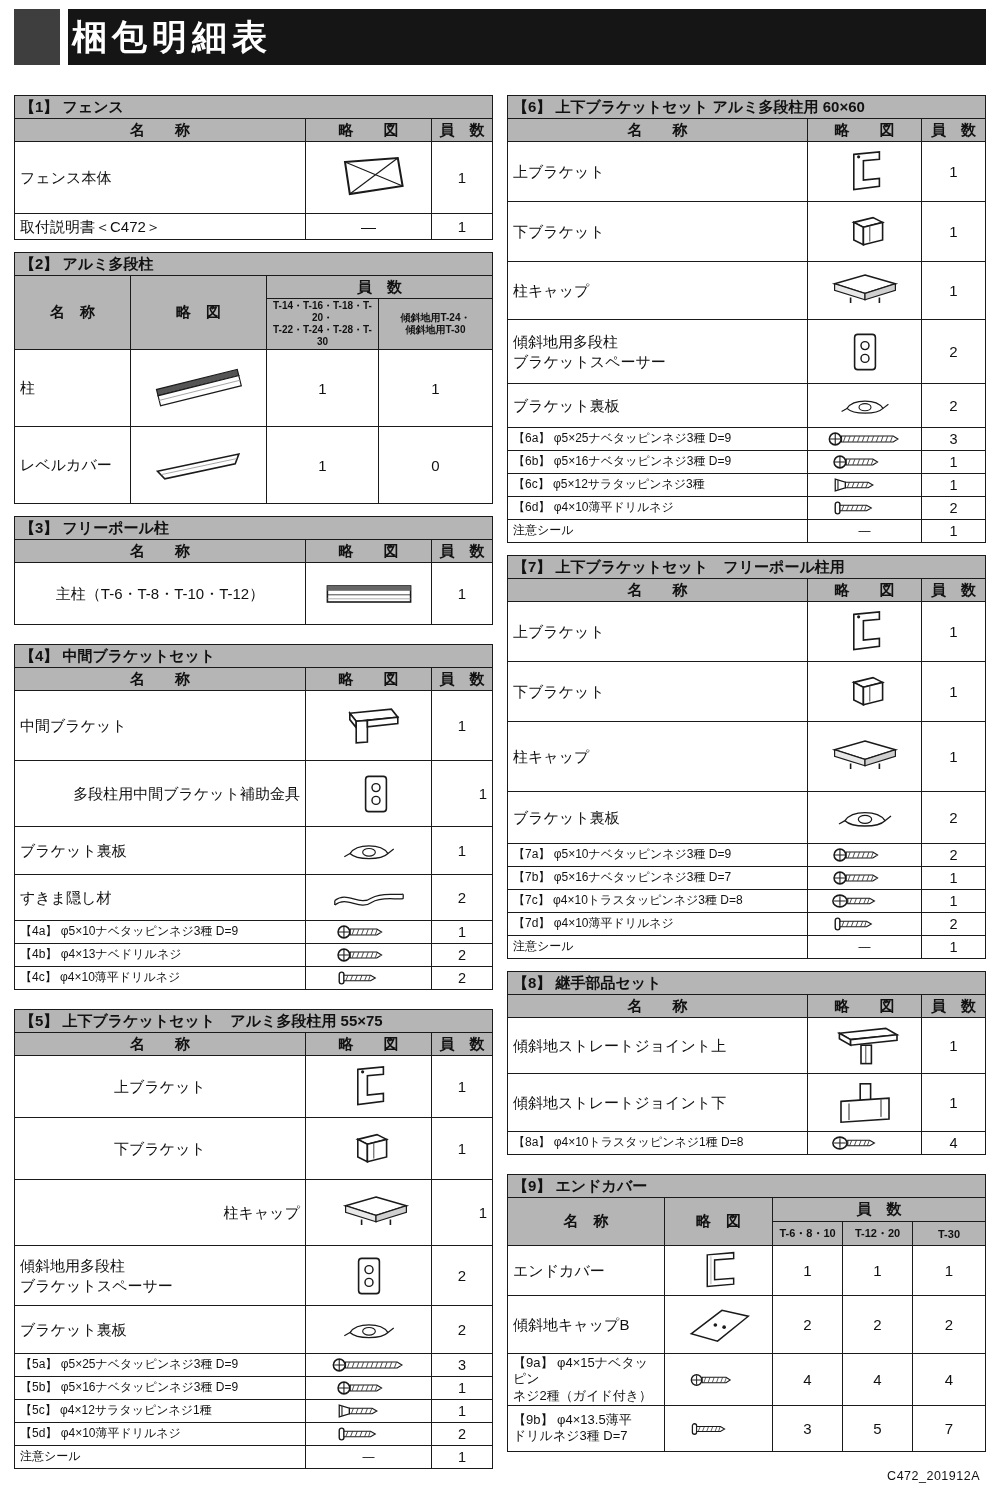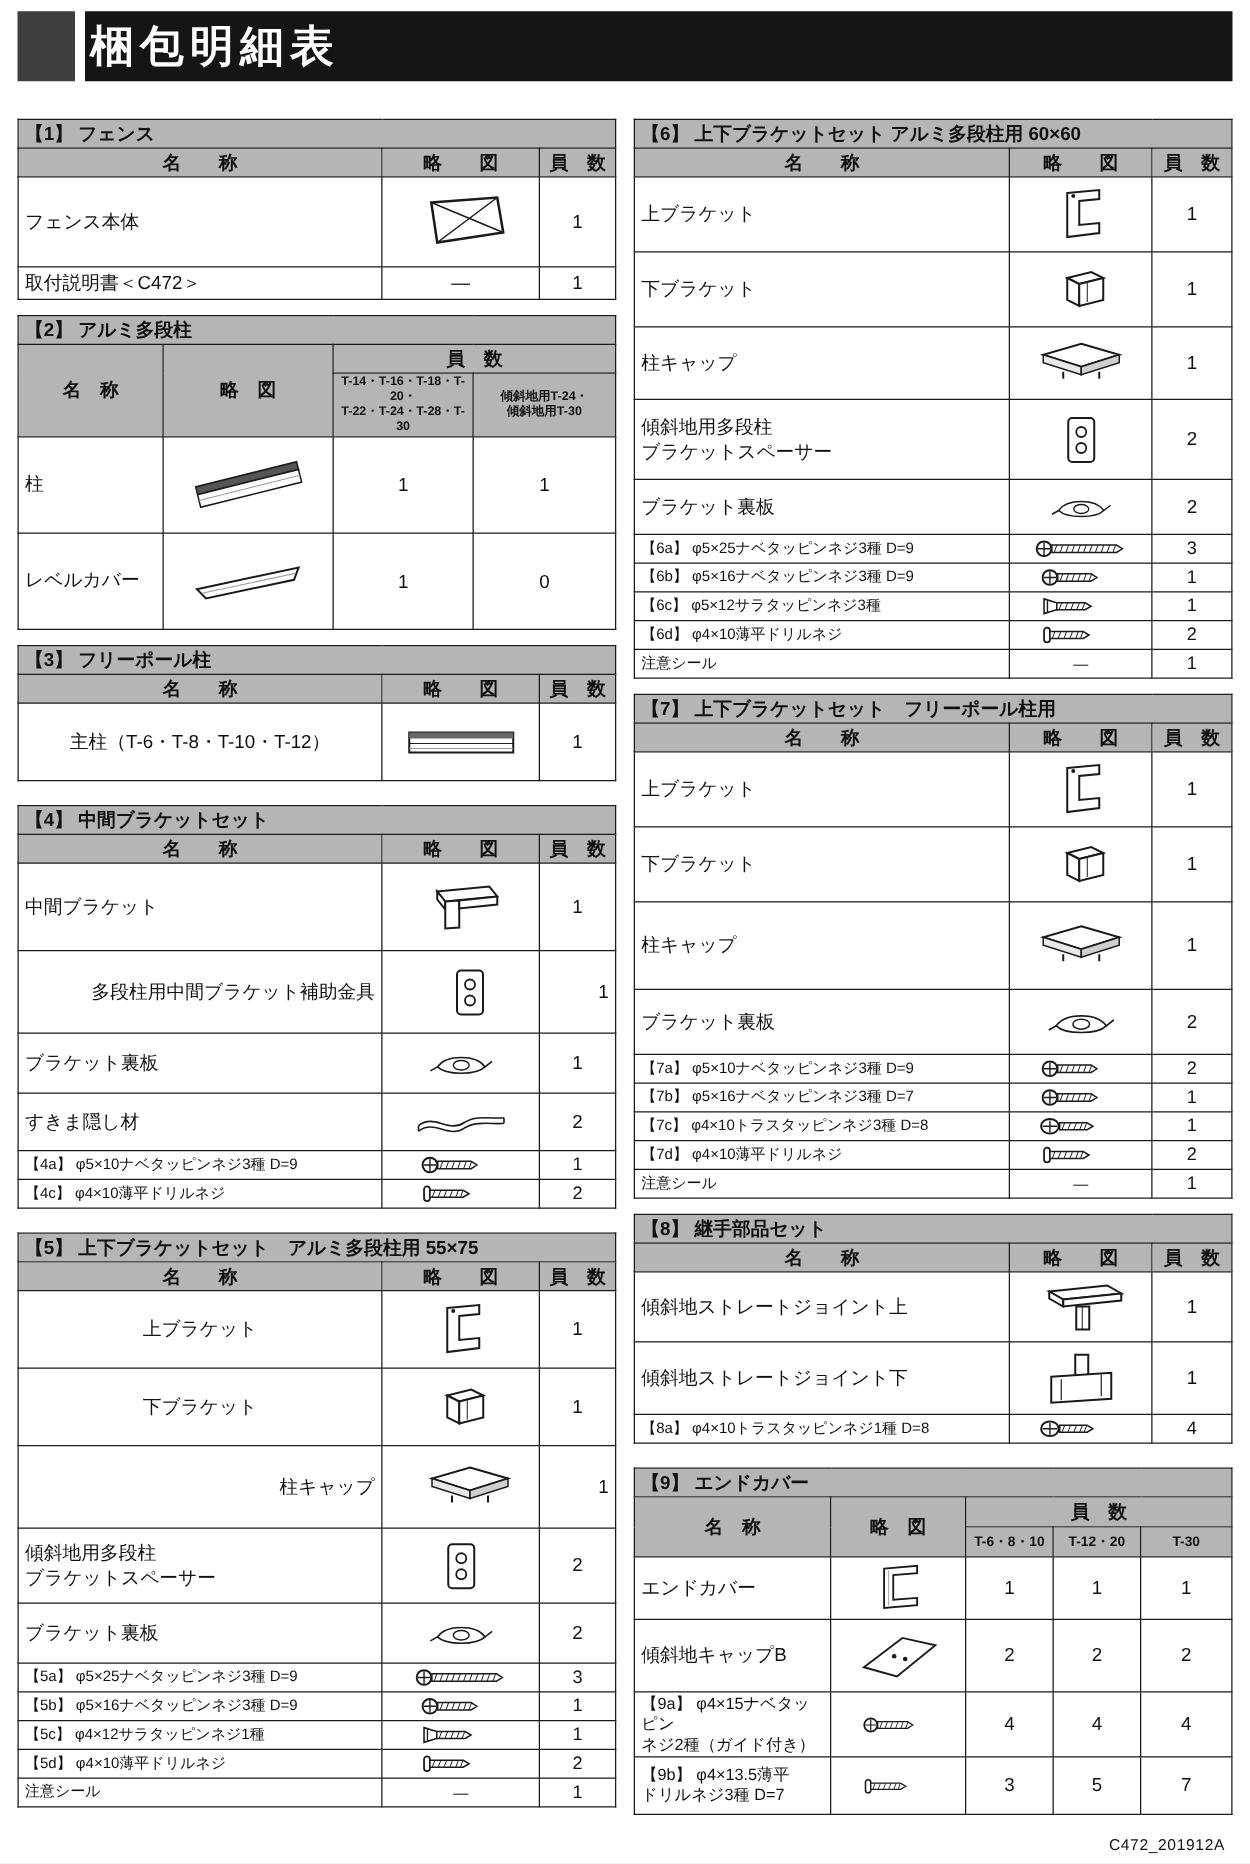--- a/index.html
+++ b/index.html
@@ -339,20 +339,27 @@
             <td class="qty">2</td>
           </tr>
           <tr class="h23 screw">
             <td class="name">【4a】 φ5×10ナベタッピンネジ3種 D=9</td>
             <td class="diag-cell"><svg class="diag-s" viewBox="0 0 120 20">
                   <use href="#icon-screw-pan"></use>
                 </svg></td>
             <td class="qty">1</td>
           </tr>
           <tr class="h23 screw">
+            <td class="name">【4b】 φ4×13ナベドリルネジ</td>
+            <td class="diag-cell"><svg class="diag-s" viewBox="0 0 120 20">
+                  <use href="#icon-screw-pan"></use>
+                </svg></td>
+            <td class="qty">2</td>
+          </tr>
+          <tr class="h23 screw">
             <td class="name">【4c】 φ4×10薄平ドリルネジ</td>
             <td class="diag-cell"><svg class="diag-s" viewBox="0 0 120 20">
                   <use href="#icon-screw-wafer"></use>
                 </svg></td>
             <td class="qty">2</td>
           </tr>
         </tbody>
       </table>
 
       <table class="ptable mt7">

